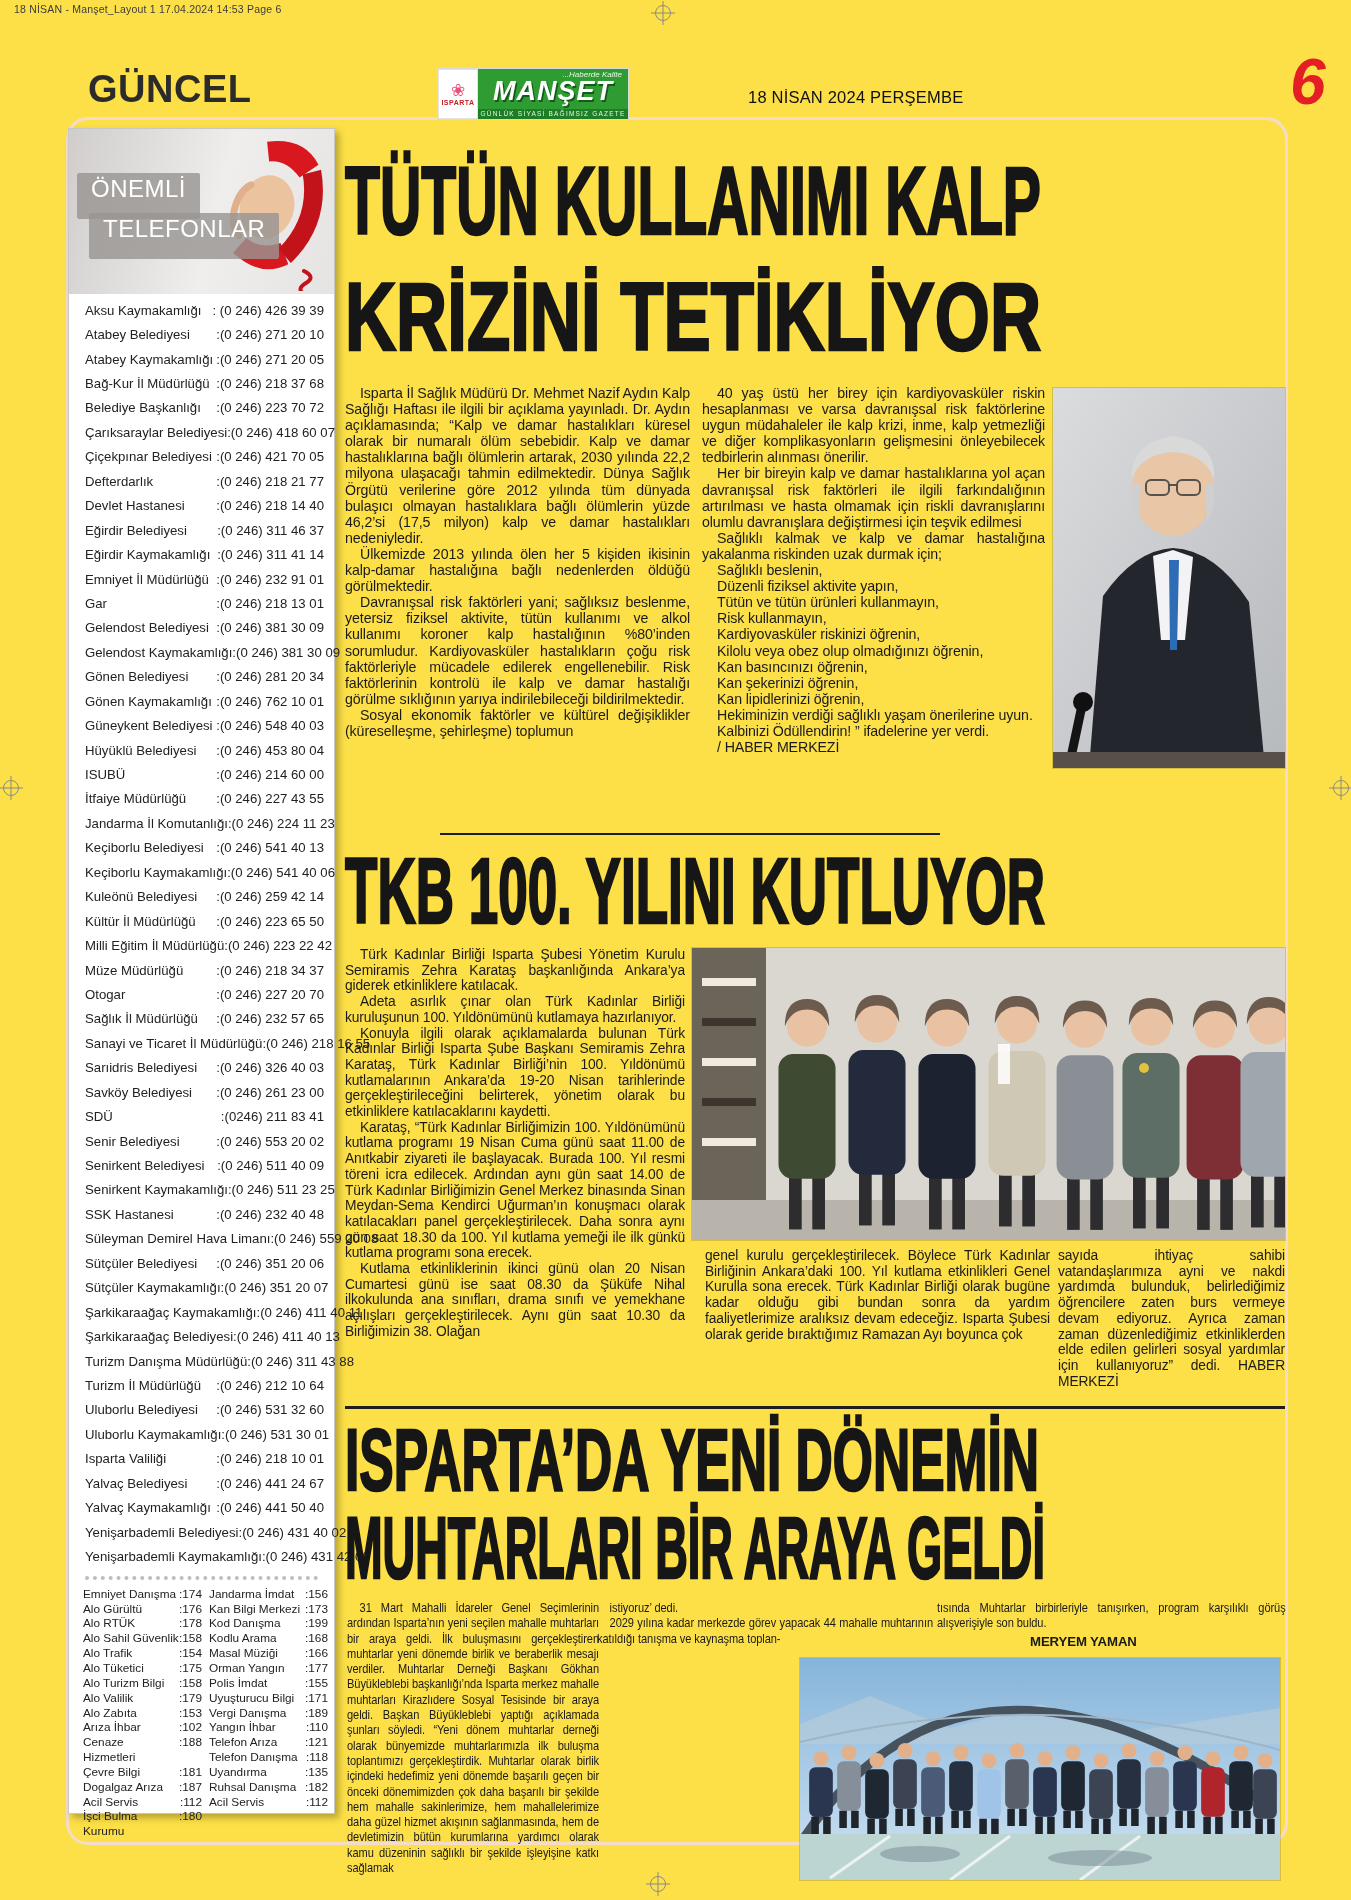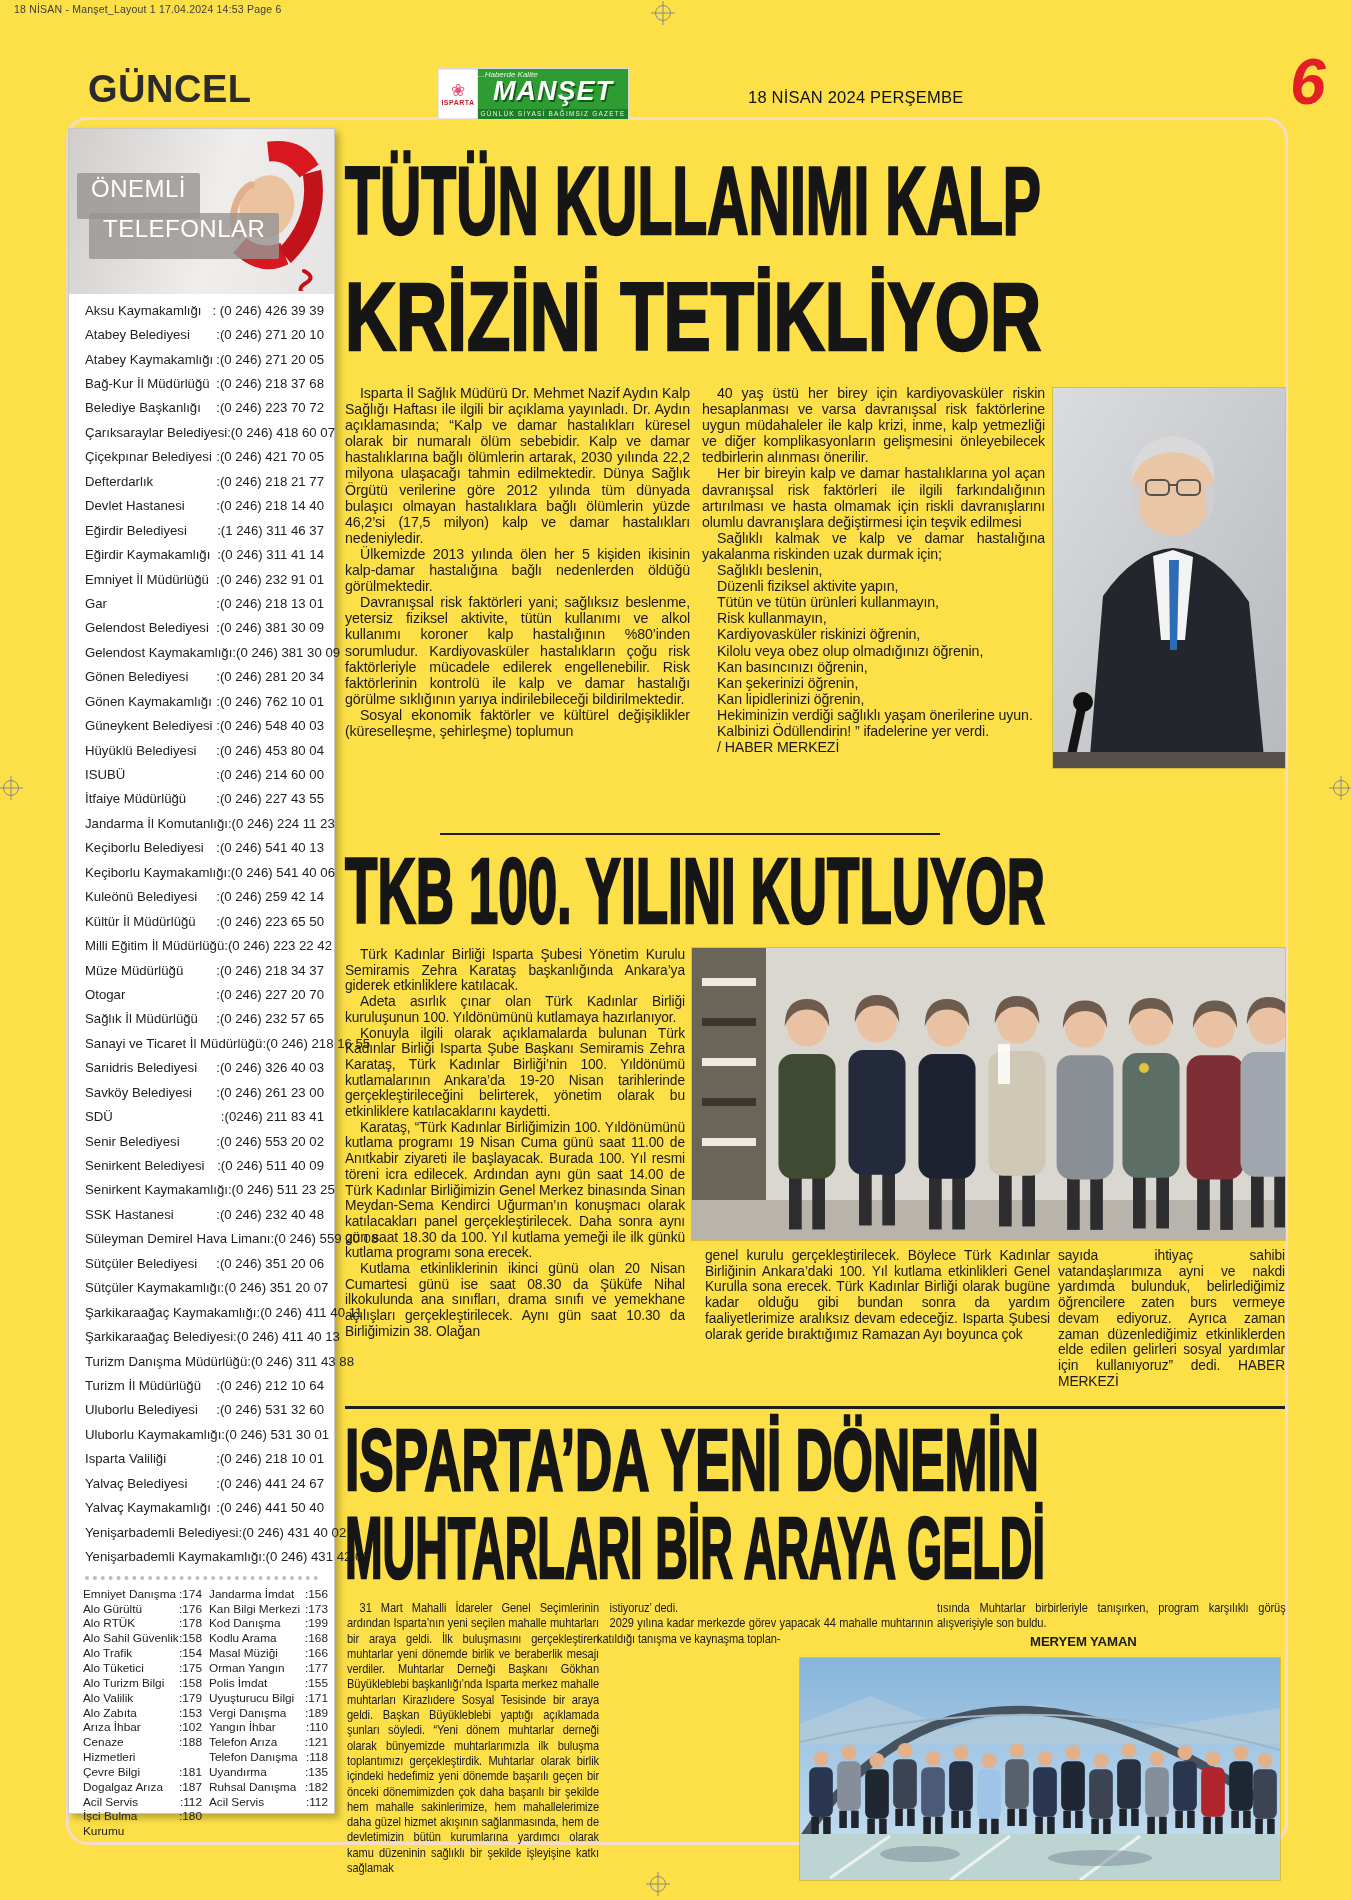--- a/index.html
+++ b/index.html
@@ -14,21 +14,21 @@
   .frame{left:66px;top:117px;width:1216px;height:1722px;border:3px solid #f4dcc9;border-radius:22px}
   
   .guncel{left:88px;top:68px;font-size:38px;font-weight:900;letter-spacing:.5px;color:#2b2b2b}
   .date{left:748px;top:88px;font-size:16.5px;font-weight:400;color:#101010;letter-spacing:.2px}
   .pagenum{left:1290px;top:50px;font-size:64px;font-weight:900;font-style:italic;color:#e41e25;line-height:1}
   .logo{left:438px;top:69px;width:190px;height:50px;display:flex;box-shadow:0 0 0 1px #d9d9d9}
   .logo-left{width:38px;background:#fff;display:flex;flex-direction:column;align-items:center;justify-content:center;border:1px solid #e3e3e3}
   .logo-flower{font-size:17px;color:#e85379;line-height:1}
   .logo-city{font-size:7px;font-weight:700;color:#c2202a;letter-spacing:.5px}
   .logo-main{flex:1;background:#2f9c33;position:relative;display:flex;flex-direction:column}
-  .logo-tag-top{font-size:8px;font-style:italic;color:#eaf6e7;padding:1px 6px 0 0}
+  .logo-tag-top{font-size:8px;font-style:italic;color:#eaf6e7;text-align:right;padding:1px 6px 0 0}
   .logo-name{font-size:27px;font-weight:900;font-style:italic;color:#ffffff;text-align:center;line-height:.95;
              text-shadow:1.5px 1.5px 0 #14581a;letter-spacing:1px}
   .logo-tag-bottom{margin-top:auto;background:#1e7e26;color:#e8f4e6;font-size:6.5px;letter-spacing:1.2px;
                    text-align:center;padding:1px 0 2px}
   
   .sidebar{left:68px;top:128px;width:265px;height:1684px;background:#fff;border:1px solid #c7c7c7;
            box-shadow:4px 4px 7px rgba(0,0,0,.28)}
   .sb-photo{position:relative;height:165px;background:linear-gradient(105deg,#d0cdcb,#efeeed 55%,#e6e4e2);overflow:hidden}
   .band{position:absolute;background:rgba(152,149,146,.82);color:#fff;font-size:24px;padding:2px 14px 16px;letter-spacing:.5px;border-radius:2px}
   .plist{padding:4px 10px 0 16px}
@@ -144,21 +144,21 @@
           <span class="pnum">:(0 246) 218 21 77</span>
         </div>
 
         <div class="prow">
           <span class="pname">Devlet Hastanesi</span>
           <span class="pnum">:(0 246) 218 14 40</span>
         </div>
 
         <div class="prow">
           <span class="pname">Eğirdir Belediyesi</span>
-          <span class="pnum">:(1 246) 311 46 37</span>
+          <span class="pnum">:(0 246) 311 46 37</span>
         </div>
 
         <div class="prow">
           <span class="pname">Eğirdir Kaymakamlığı</span>
           <span class="pnum">:(0 246) 311 41 14</span>
         </div>
 
         <div class="prow">
           <span class="pname">Emniyet İl Müdürlüğü</span>
           <span class="pnum">:(0 246) 232 91 01</span>

